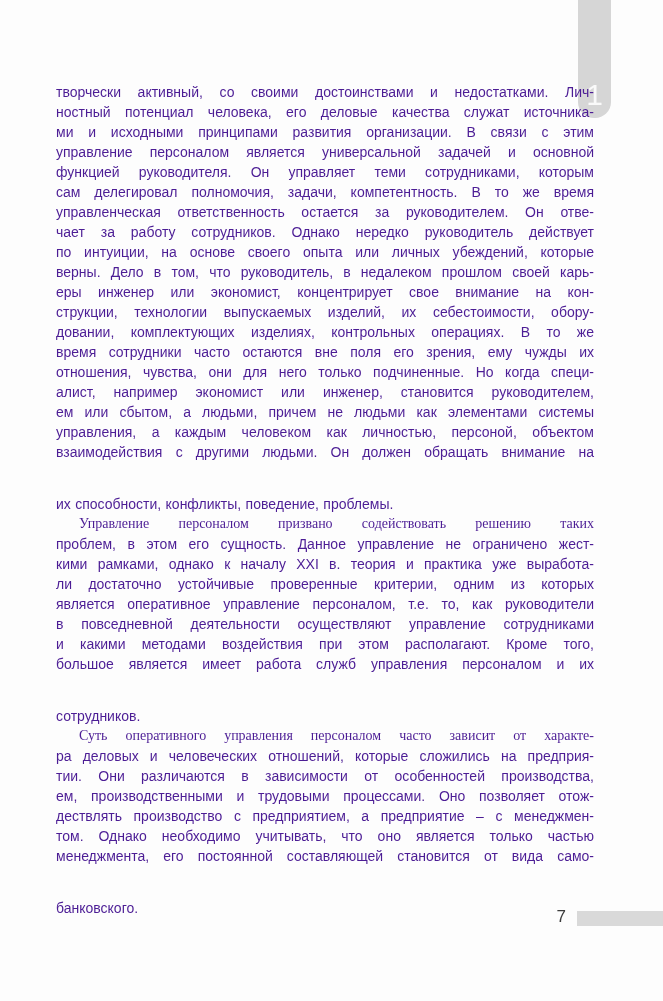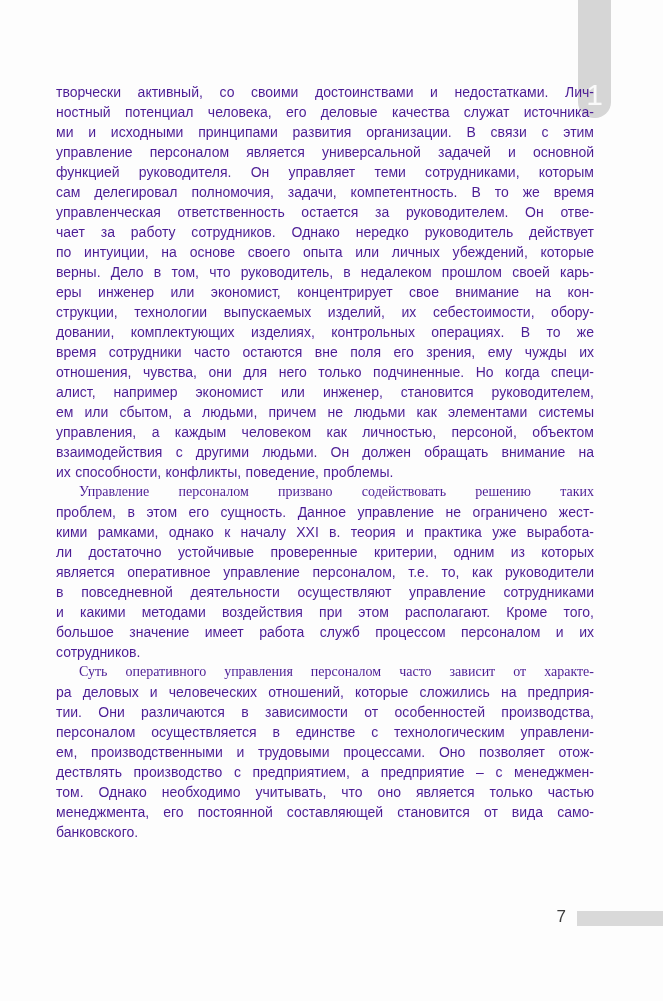--- a/index.html
+++ b/index.html
@@ -38,21 +38,21 @@
     width: 538px;
     font-size: 14px;
     line-height: 20px;
     color: #4c1d95;
   }
   .line {
     text-align: justify;
     text-align-last: justify;
     word-spacing: 0.5px;
   }
-  .line.last { text-align-last: left; }
+  .line.last { text-align-last: left; margin-top: 32px; }
   .line.indent { padding-left: 23px; box-sizing: border-box; font-family: Liberation Serif, serif; }
   .page-number {
     position: absolute;
     left: 530px;
     top: 907px;
     width: 36px;
     text-align: right;
     font-size: 17px;
     line-height: 20px;
     color: #3c3c3c;
@@ -98,28 +98,27 @@
         <div class="line last">их способности, конфликты, поведение, проблемы.</div>
       </div>
       <div>
         <div class="line indent">Управление персоналом призвано содействовать решению таких</div>
         <div class="line">проблем, в этом его сущность. Данное управление не ограничено жест-</div>
         <div class="line">кими рамками, однако к началу XXI в. теория и практика уже выработа-</div>
         <div class="line">ли достаточно устойчивые проверенные критерии, одним из которых</div>
         <div class="line">является оперативное управление персоналом, т.е. то, как руководители</div>
         <div class="line">в повседневной деятельности осуществляют управление сотрудниками</div>
         <div class="line">и какими методами воздействия при этом располагают. Кроме того,</div>
-        <div class="line">большое значение имеет работа служб процессом персоналом и их</div>
+        <div class="line">большое является имеет работа служб управления персоналом и их</div>
         <div class="line last">сотрудников.</div>
       </div>
       <div>
         <div class="line indent">Суть оперативного управления персоналом часто зависит от характе-</div>
         <div class="line">ра деловых и человеческих отношений, которые сложились на предприя-</div>
         <div class="line">тии. Они различаются в зависимости от особенностей производства,</div>
-        <div class="line">персоналом осуществляется в единстве с технологическим управлени-</div>
         <div class="line">ем, производственными и трудовыми процессами. Оно позволяет отож-</div>
         <div class="line">дествлять производство с предприятием, а предприятие – с менеджмен-</div>
         <div class="line">том. Однако необходимо учитывать, что оно является только частью</div>
         <div class="line">менеджмента, его постоянной составляющей становится от вида само-</div>
         <div class="line last">банковского.</div>
       </div>
     </div>
 
   <div class="page-number">7</div>
   <div class="footer-bar"></div>

